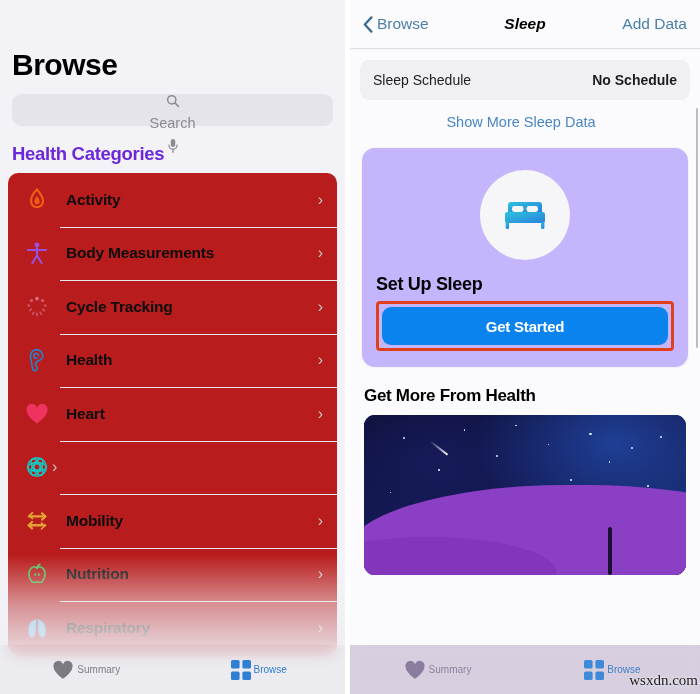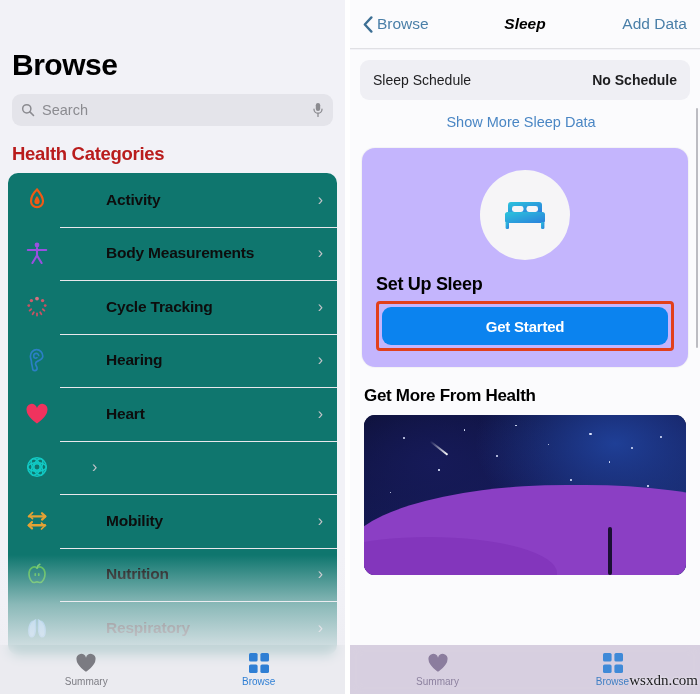--- a/index.html
+++ b/index.html
@@ -37,51 +37,51 @@
 
   .searchbar {
     margin: 12px 12px 0 12px;
     height: 32px;
     background: #e4e4ea;
     border-radius: 9px;
     display: flex;
     align-items: center;
     padding: 0 9px;
     gap: 7px;
+    flex-direction: column;
   }
   .search-icon { flex: 0 0 auto; display:flex; }
   .search-placeholder {
     flex: 1 1 auto;
     font-size: 14.5px;
     color: #8b8b90;
   }
   .mic-icon { flex: 0 0 auto; display:flex; }
 
   .section-head {
     font-size: 18.5px;
     font-weight: bold;
-    color: #b91c1c;
+    color: #6d28d9;
     letter-spacing: -0.3px;
     padding: 17px 0 8px 12px;
   }
 
   .cat-card {
     margin: 0 8px;
     background: #ffffff;
     border-radius: 10px;
     overflow: hidden;
   }
   .cat-row {
     height: 53.5px;
     display: flex;
     align-items: center;
     padding: 0 10px 0 14px;
     position: relative;
-    background: #0f766e;
-    gap: 40px;
+    background: #b91c1c;
   }
   .cat-row + .cat-row::before {
     content: "";
     position: absolute;
     left: 52px; right: 0; top: 0;
     height: 1px;
     background: #e8e8ec;
   }
   .cat-icon {
     width: 30px; height: 30px;
@@ -122,21 +122,20 @@
     height: 49px;
     display: flex;
     align-items: center;
     backdrop-filter: blur(6px);
   }
   .tabbar.left-tab { background: rgba(233,233,238,0.82); }
   .tabbar.right-tab { background: rgba(206,196,216,0.80); }
   .tab-item {
     flex: 1 1 0;
     display: flex;
-    flex-direction: column;
     align-items: center;
     justify-content: center;
     gap: 3px;
     position: relative;
   }
   .tab-label {
     font-size: 10px;
     letter-spacing: 0px;
   }
   .tab-inactive .tab-label { color: #7d7d84; }
@@ -406,21 +405,21 @@
         <span class="chev">›</span>
       </div>
 
       <div class="cat-row">
         <span class="cat-icon">
           <svg width="22" height="24" viewBox="0 0 22 24">
               <path d="M16.8 8.3c0-3.8-2.7-6.6-6.2-6.6S4.4 4.5 4.4 8.3c0 2.4 1.1 3.6 1.1 5.6 0 3 1.1 4.6 1.1 6.6 0 1.4 1.1 2.1 2.3 2.1 1.4 0 2.2-1 2.2-2.3 0-2-1.6-2.6-1.6-4.5 0-1.7 1.3-2.3 2.7-2.9 2.3-1 4.6-2.4 4.6-4.6Z" fill="none" stroke="#2b7fc4" stroke-width="1.7"></path>
               <path d="M12.8 8.3c0-1.6-1-2.9-2.6-2.9-1.5 0-2.5 1.2-2.5 2.7 0 1.2.8 2.2 2 2.2.9 0 1.4-.5 1.4-1.2" fill="none" stroke="#2b7fc4" stroke-width="1.6"></path>
             </svg>
         </span>
-        <span class="cat-label">Hearing</span>
+        <span class="cat-label">Health</span>
         <span class="chev">›</span>
       </div>
 
       <div class="cat-row">
         <span class="cat-icon">
           <svg width="24" height="22" viewBox="0 0 24 22">
               <path d="M12 20.5S1.6 13.6 1.6 7.3A5.3 5.3 0 0 1 12 5.1 5.3 5.3 0 0 1 22.4 7.3C22.4 13.6 12 20.5 12 20.5Z" fill="#f0335e"></path>
             </svg>
         </span>
         <span class="cat-label">Heart</span>

